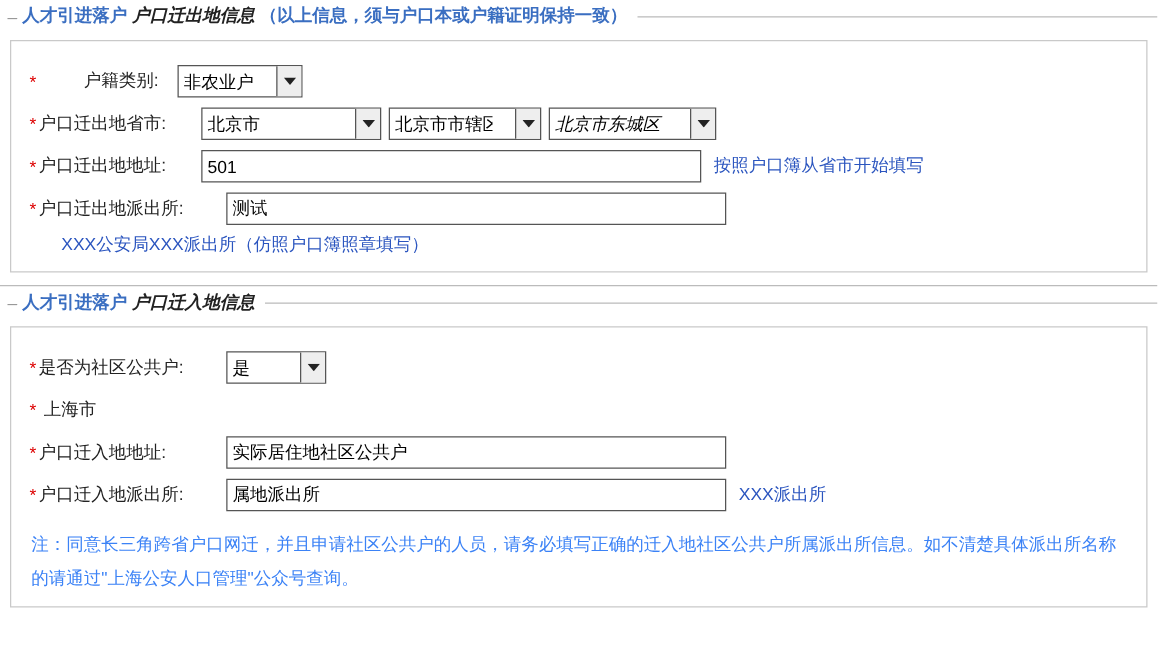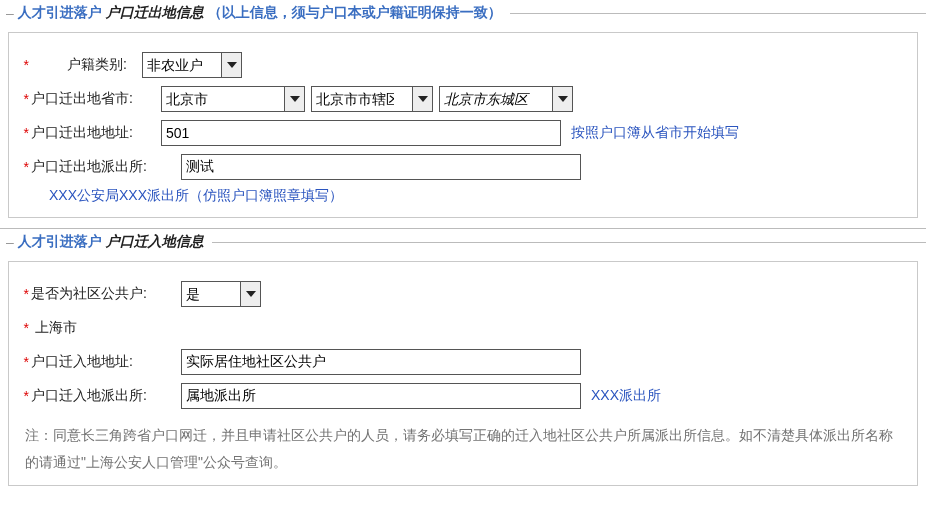--- a/index.html
+++ b/index.html
@@ -107,21 +107,21 @@
   .sel-w4 { width: 134px; font-style: italic; }
   .sel-w5 { width: 80px; }
   .hint-blue { color: #2b55bf; }
   .sub-row {
     display:flex;
     margin: 2px 0 4px 0;
   }
   .sub-pad { width: 34px; }
   .static-val { color:#222; margin-left:4px; }
   .warn {
-    color: #737373;
+    color: #3b82f6;
     line-height: 1.9;
     padding: 6px 10px 2px 10px;
   }
   .hr-bottom {
     border-top:1px solid #bbb;
     margin: 2px 0 0 0;
   }
 </style>
 </head>
 <body>

